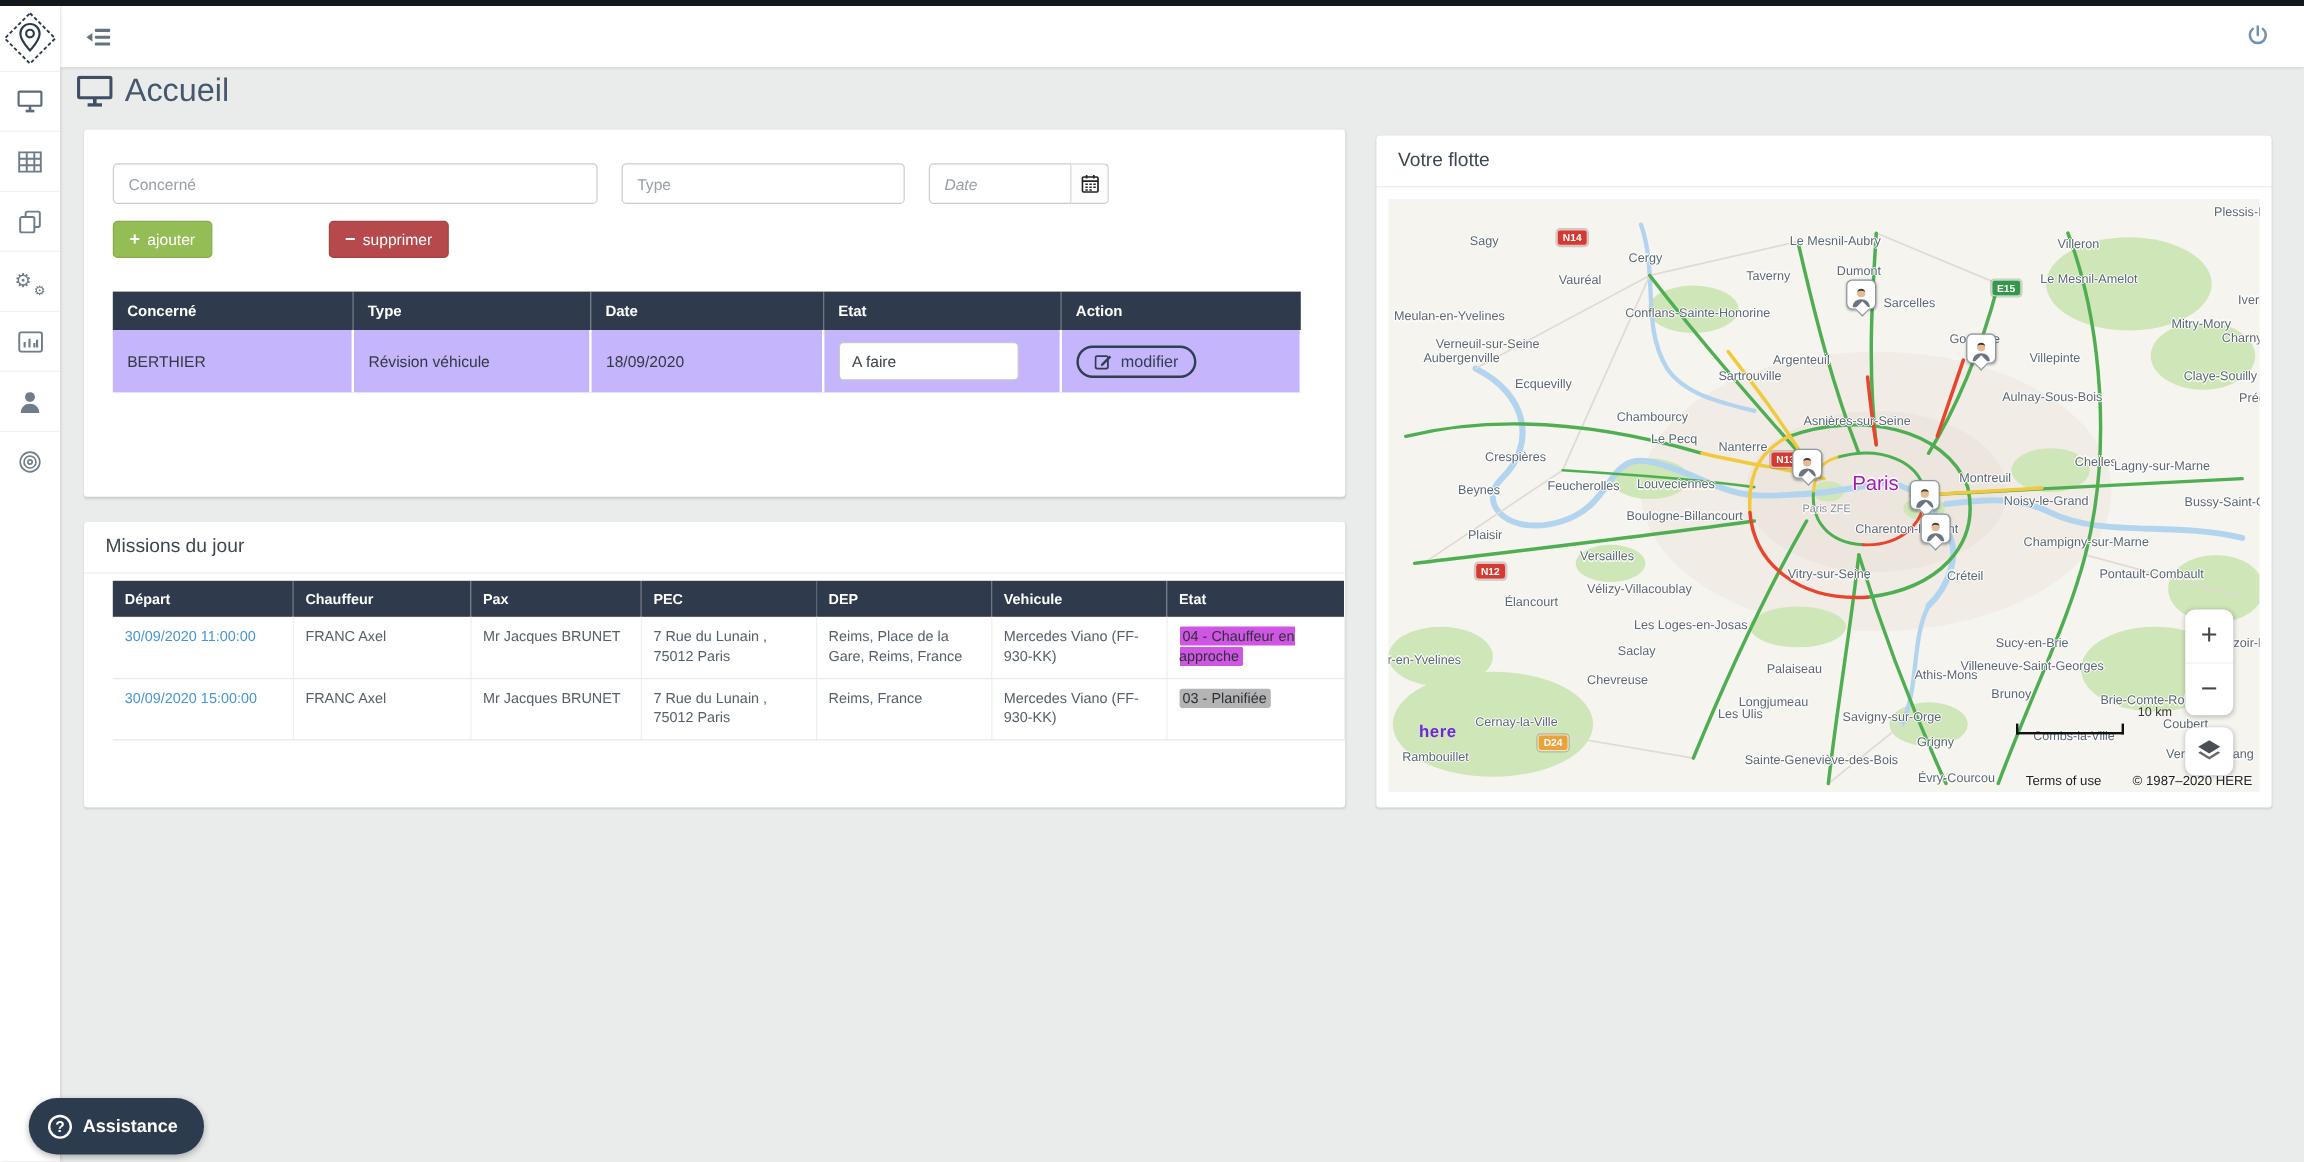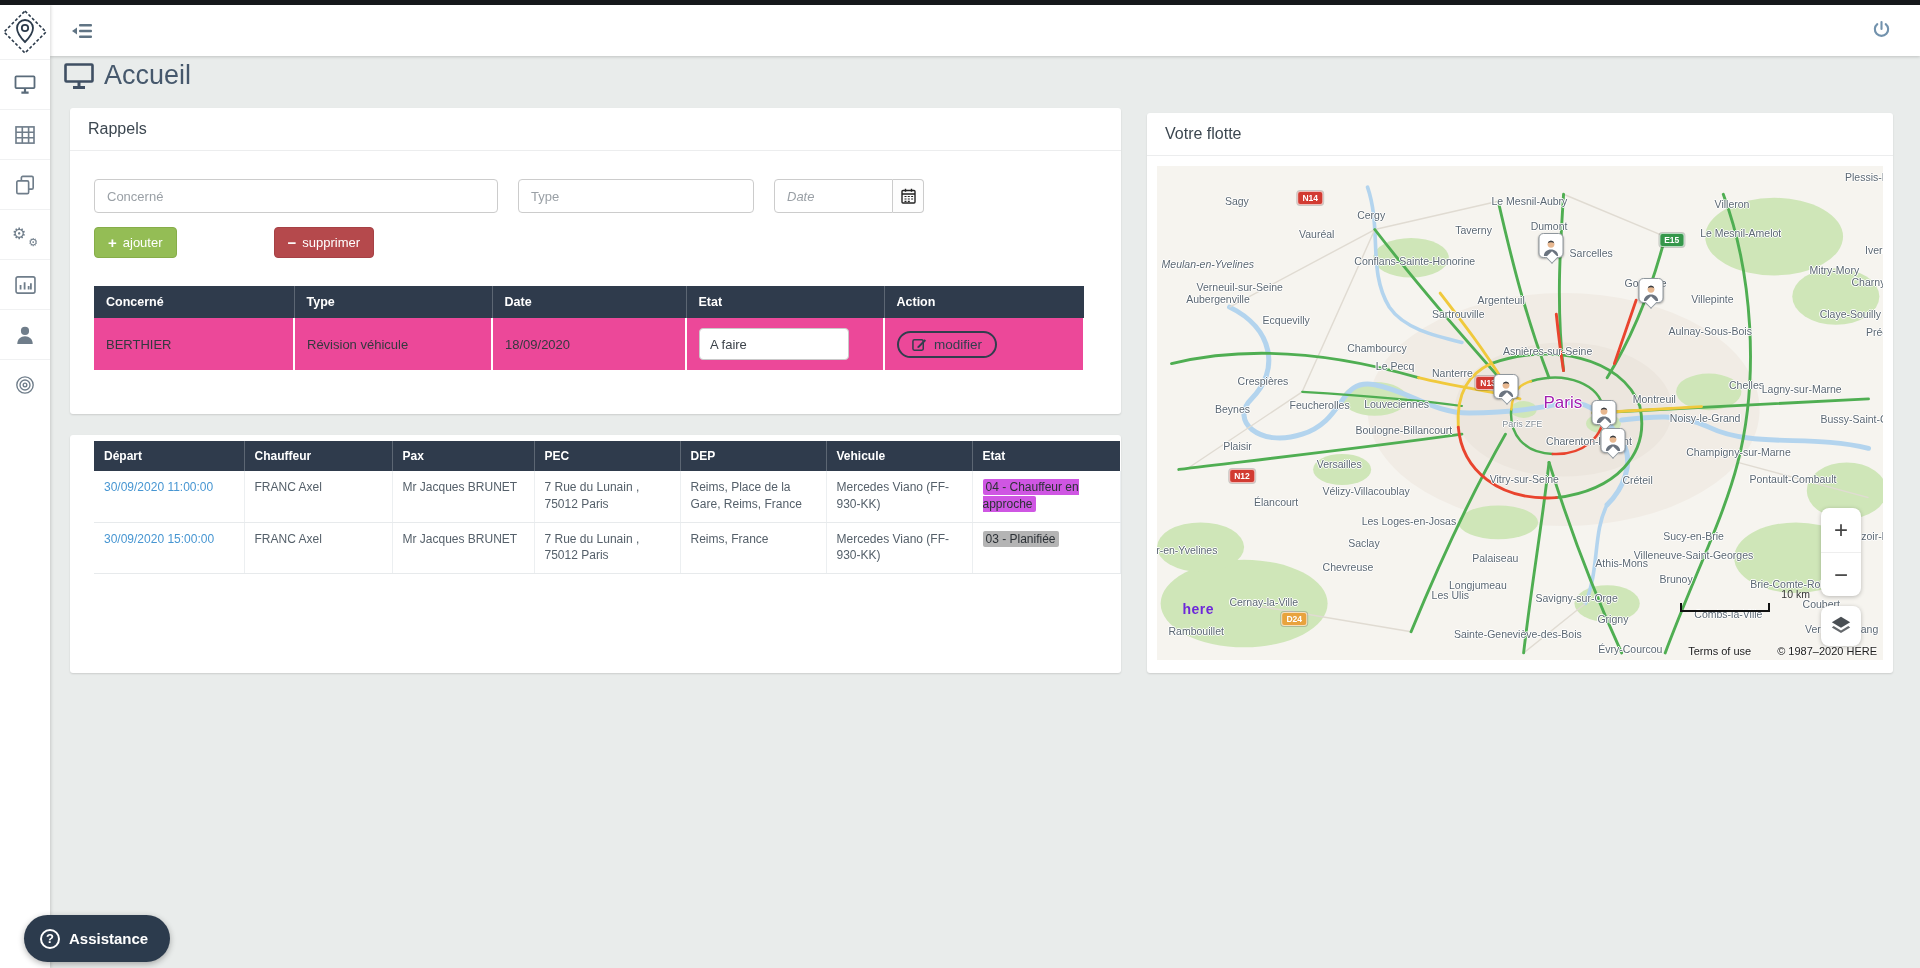--- a/index.html
+++ b/index.html
@@ -50,21 +50,21 @@
   .btn { height:31px; border:none; border-radius:4px; color:#fff; font-size:13px; padding:0 13px;
     display:inline-flex; align-items:center; gap:6px; cursor:pointer; font-family:"Liberation Sans",sans-serif; }
   .btn-add { background:#94bd55; border:1px solid #86ad49; }
   .btn-del { background:#b5494c; border:1px solid #a64145; margin-left:97px; }
   .btn .sym { font-weight:bold; font-size:15px; line-height:1; }
 
   table { border-collapse:collapse; }
   .rappels-table { margin-top:28px; width:990px; table-layout:fixed; font-size:13px; }
   .rappels-table th { background:#2f3b4c; color:#fff; text-align:left; font-size:12.5px;
     padding:9px 12px; border-right:1px solid #46536413; border-right:1px solid rgba(255,255,255,.22); }
-  .rappels-table td { background:#ec4899; color:#33393f; padding:8px 12px; height:52px;
+  .rappels-table td { background:#c4b5fd; color:#33393f; padding:8px 12px; height:52px;
     border-right:2px solid #fff; }
   .etat-select { width:150px; height:32px; background:#fff; border:1px solid #c9c9c9; border-radius:4px;
     display:flex; align-items:center; padding-left:10px; font-size:13px; color:#3c434a; cursor:pointer; }
   .btn-modify { display:inline-flex; align-items:center; gap:7px; border:2px solid #313e4e; border-radius:16px;
     background:transparent; color:#313e4e; font-size:13.5px; padding:4px 13px; cursor:pointer;
     font-family:"Liberation Sans",sans-serif; }
 
   .missions-body { padding:6px 24px 0; }
   .missions-table { width:1003px; table-layout:fixed; font-size:12px; }
   .missions-table th { background:#2f3b4c; color:#fff; text-align:left; font-size:12px;
@@ -201,21 +201,20 @@
 
 <div class="page-title">
   <svg width="30" height="26" viewBox="0 0 30 26" fill="none" stroke="#3f4f63" stroke-width="2.6">
     <rect x="1.5" y="1.5" width="27" height="17" rx="1"></rect>
     <path d="M9 24.5 h12 M15 19 v5" stroke-width="3"></path>
   </svg>
   <span>Accueil</span>
 </div>
 
 <div class="card card-rappels">
-  <div class="card-header">Rappels</div>
   <div class="rappels-body">
     <div class="form-row">
       <input class="input in-concerne" placeholder="Concerné" style="">
       <input class="input in-type" placeholder="Type" style="">
       <input class="input in-date" placeholder="Date" style="">
       <span class="date-addon">
         <svg width="15" height="16" viewBox="0 0 15 16" fill="none" stroke="#222" stroke-width="1.4">
           <rect x="1" y="2.5" width="13" height="12.5" rx="1"></rect>
           <path d="M1 6 h13 M4.5 0.8 v3 M10.5 0.8 v3"></path>
           <path d="M3.5 8.5 h2 M6.8 8.5 h2 M10.1 8.5 h2 M3.5 11 h2 M6.8 11 h2 M10.1 11 h2 M3.5 13.3 h2 M6.8 13.3 h2" stroke-width="1.2"></path>
@@ -268,20 +267,21 @@
               <span>modifier</span>
             </button>
           </td>
         </tr>
       </tbody>
     </table>
   </div>
 </div>
 
 <div class="card card-missions">
+  <div class="card-header">Missions du jour</div>
   <div class="missions-body">
     <table class="missions-table">
       <colgroup>
           <col style="width:150px">
           <col style="width:148px">
           <col style="width:142px">
           <col style="width:146px">
           <col style="width:146px">
           <col style="width:146px">
           <col style="width:148px">
@@ -404,21 +404,21 @@
           <span class="map-label" style="left: 98.5%; top: 2.2%;">Plessis-Bell</span>
           <span class="map-label" style="left: 99.5%; top: 17%;">Iverny</span>
           <span class="map-label" style="left: 98%; top: 23.5%;">Charny</span>
           <span class="map-label" style="left: 93.3%; top: 21.1%;">Mitry-Mory</span>
           <span class="map-label" style="left: 59.8%; top: 17.7%;">Sarcelles</span>
           <span class="map-label" style="left: 67.3%; top: 23.7%;">Gonesse</span>
           <span class="map-label" style="left: 76.5%; top: 26.9%;">Villepinte</span>
           <span class="map-label" style="left: 76.2%; top: 33.3%;">Aulnay-Sous-Bois</span>
           <span class="map-label" style="left: 95.5%; top: 30%;">Claye-Souilly</span>
           <span class="map-label" style="left: 100.5%; top: 33.6%;">Précy-su</span>
-          <span class="map-label" style="left: 7%; top: 19.9%; font-style: italic;">Meulan-en-Yvelines</span>
+          <span class="map-label" style="left: 7%; top: 19.9%;">Meulan-en-Yvelines</span>
           <span class="map-label" style="left: 35.5%; top: 19.2%;">Conflans-Sainte-Honorine</span>
           <span class="map-label" style="left: 11.4%; top: 24.5%;">Verneuil-sur-Seine</span>
           <span class="map-label" style="left: 8.4%; top: 26.9%;">Aubergenville</span>
           <span class="map-label" style="left: 41.5%; top: 30%;">Sartrouville</span>
           <span class="map-label" style="left: 47.4%; top: 27.1%;">Argenteuil</span>
           <span class="map-label" style="left: 17.8%; top: 31.2%;">Ecquevilly</span>
           <span class="map-label" style="left: 30.3%; top: 36.9%;">Chambourcy</span>
           <span class="map-label" style="left: 32.8%; top: 40.5%;">Le Pecq</span>
           <span class="map-label" style="left: 40.7%; top: 42%;">Nanterre</span>
           <span class="map-label" style="left: 53.8%; top: 37.4%;">Asnières-sur-Seine</span>

